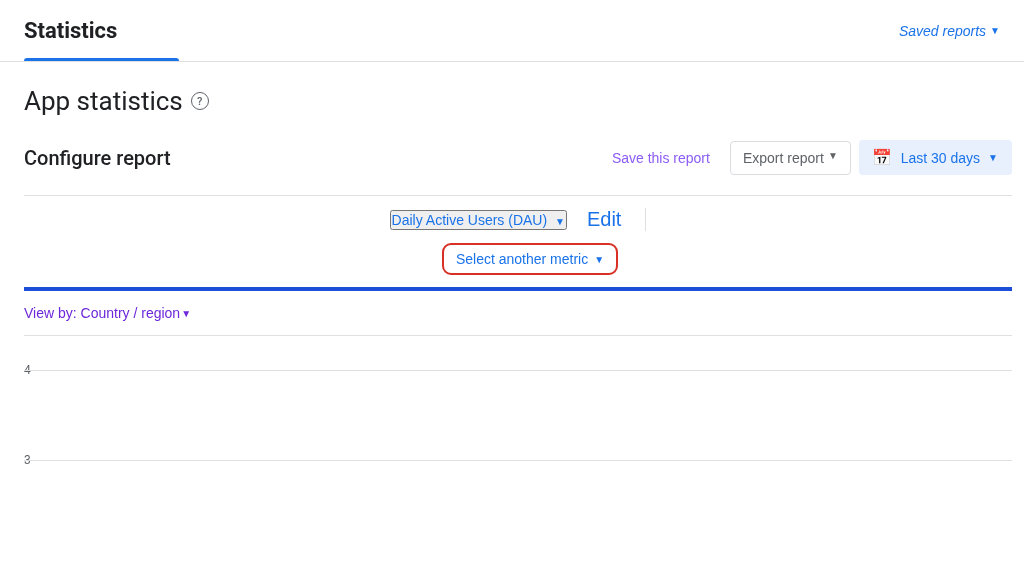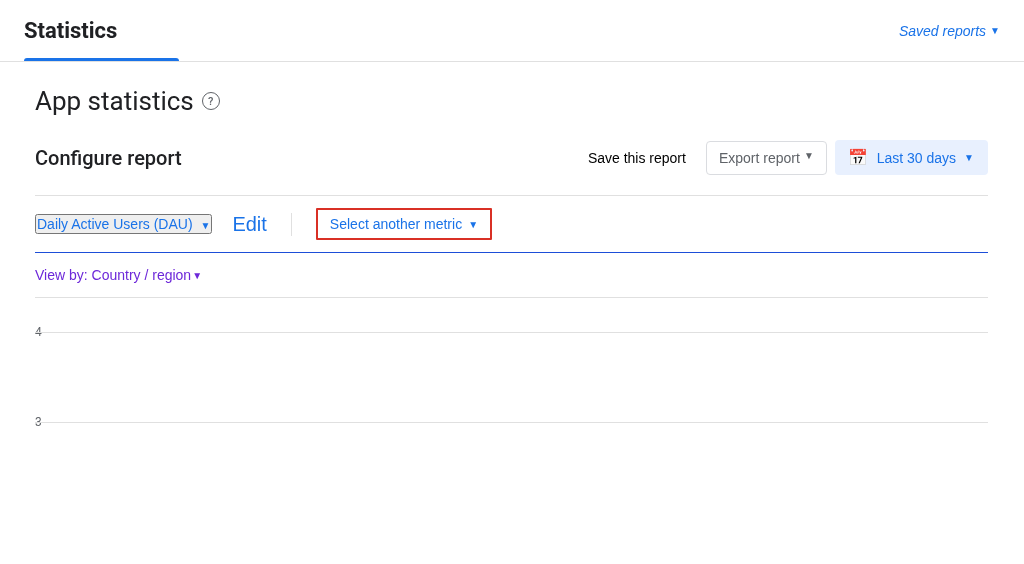--- a/index.html
+++ b/index.html
@@ -53,22 +53,21 @@
       border: none;
       font-style: italic;
     }
     .saved-reports-btn .chevron {
       font-size: 10px;
       color: #1a73e8;
     }
 
     
     .page-content {
-      padding: 24px 36px 0 24px;
-      margin-left: 11px;
+      padding: 24px 12px 0 24px;
     }
 
     
     .page-title-row {
       display: flex;
       align-items: center;
       gap: 8px;
       margin-bottom: 24px;
     }
     .page-title {
@@ -103,21 +102,21 @@
       font-weight: 500;
     }
     .configure-actions {
       display: flex;
       align-items: center;
       gap: 8px;
     }
     .save-report-btn {
       background: none;
       border: none;
-      color: #000000;
+      color: #8b5cf6;
       font-size: 14px;
       cursor: pointer;
       padding: 8px 12px;
     }
     .export-report-btn {
       display: flex;
       align-items: flex-start;
       gap: 4px;
       background: none;
       border: 1px solid #dadce0;
@@ -147,24 +146,25 @@
       font-size: 16px;
     }
     .date-range-btn .chevron {
       font-size: 10px;
     }
 
     
     .metrics-row {
       display: flex;
       align-items: center;
-      gap: 0;
+      gap: 12px;
       border-top: 1px solid #e0e0e0;
-      border-bottom: 1px solid #1d4ed8;
+      border-bottom: 4px solid #1d4ed8;
       padding: 12px 0;
+      flex-direction: column;
     }
     .metric-primary {
       display: flex;
       align-items: center;
       gap: 8px;
       padding-right: 24px;
       border-right: 1px solid #e0e0e0;
     }
     .metric-primary-name {
       color: #1a73e8;
@@ -196,21 +196,21 @@
     .select-metric-btn {
       display: flex;
       align-items: center;
       gap: 6px;
       color: #1a73e8;
       font-size: 14px;
       font-weight: 500;
       cursor: pointer;
       background: none;
       border: 2px solid #d93025;
-      border-radius: 1px;
+      border-radius: 9px;
       padding: 6px 12px;
     }
     .select-metric-btn .chevron {
       font-size: 10px;
     }
 
     
     .viewby-row {
       display: flex;
       align-items: center;

